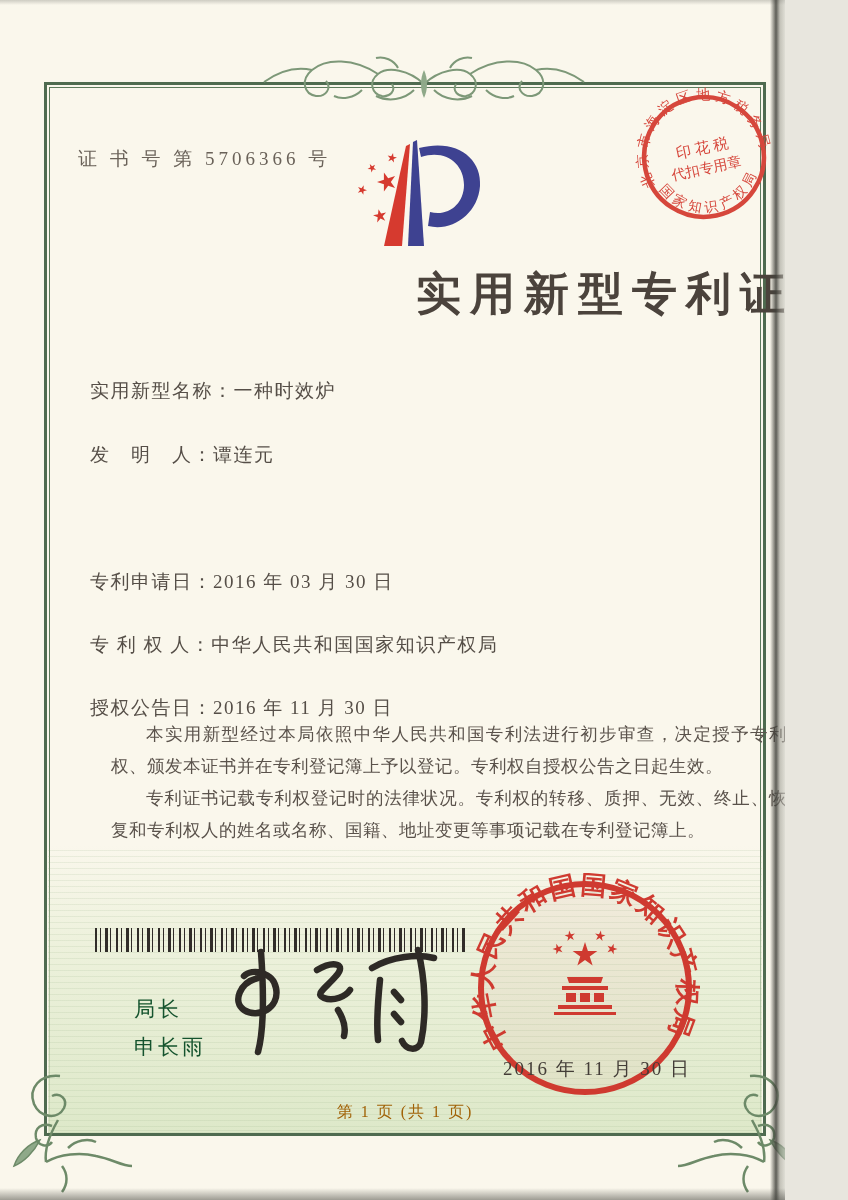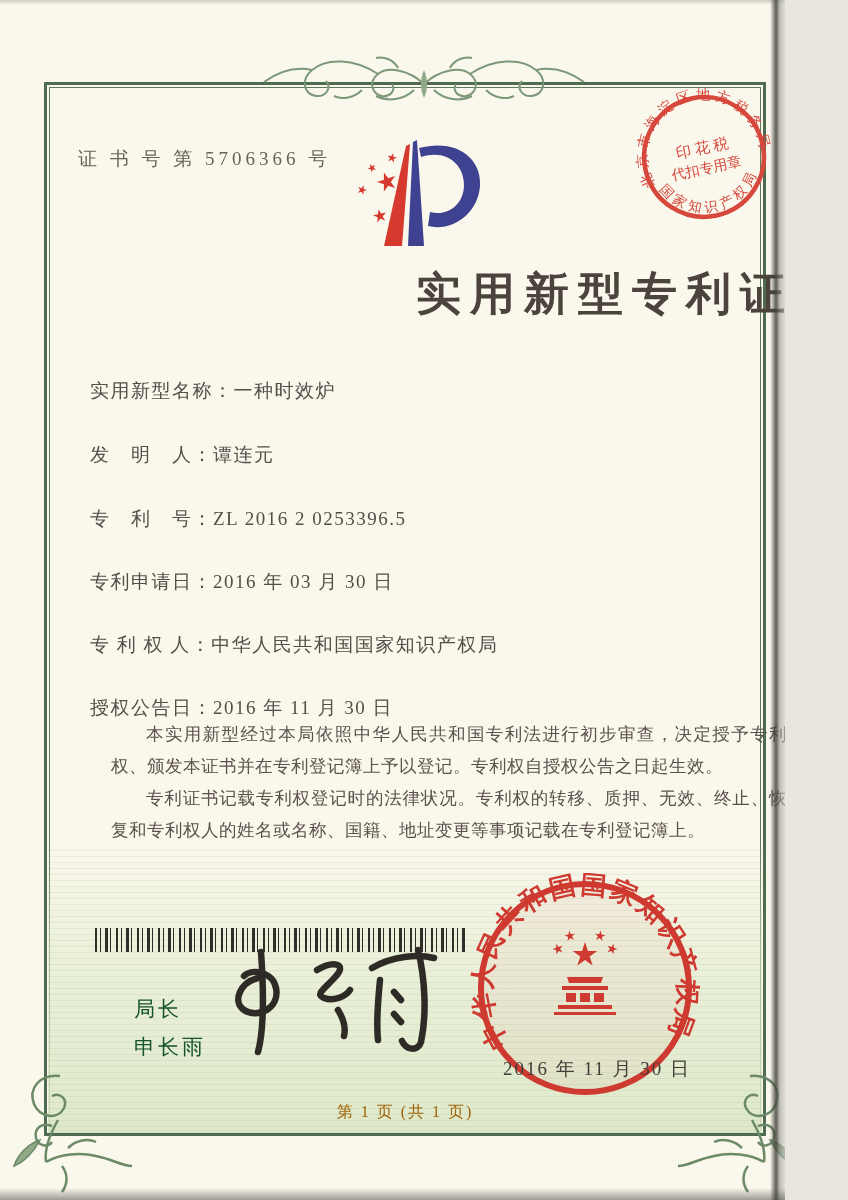--- a/index.html
+++ b/index.html
@@ -157,23 +157,20 @@
     <use href="#starL" transform="translate(40,78) scale(7) rotate(-12)"></use>
   </svg>
 
   <div class="title">实用新型专利证书</div>
 
   <div class="field" style="top:442px">
     <span class="lab">发　明　人：</span><span class="val">谭连元</span>
   </div>
   <div class="field" style="top:378px">
     <span class="lab">实用新型名称：</span><span class="val">一种时效炉</span>
-  </div>
-  <div class="field" style="top:506px">
-    <span class="lab">专　利　号：</span><span class="val">ZL 2016 2 0253396.5</span>
   </div>
   <div class="field" style="top:569px">
     <span class="lab">专利申请日：</span><span class="val">2016 年 03 月 30 日</span>
   </div>
   <div class="field" style="top:632px">
     <span class="lab">专 利 权 人：</span><span class="val">中华人民共和国国家知识产权局</span>
   </div>
   <div class="field" style="top:695px">
     <span class="lab">授权公告日：</span><span class="val">2016 年 11 月 30 日</span>
   </div>

